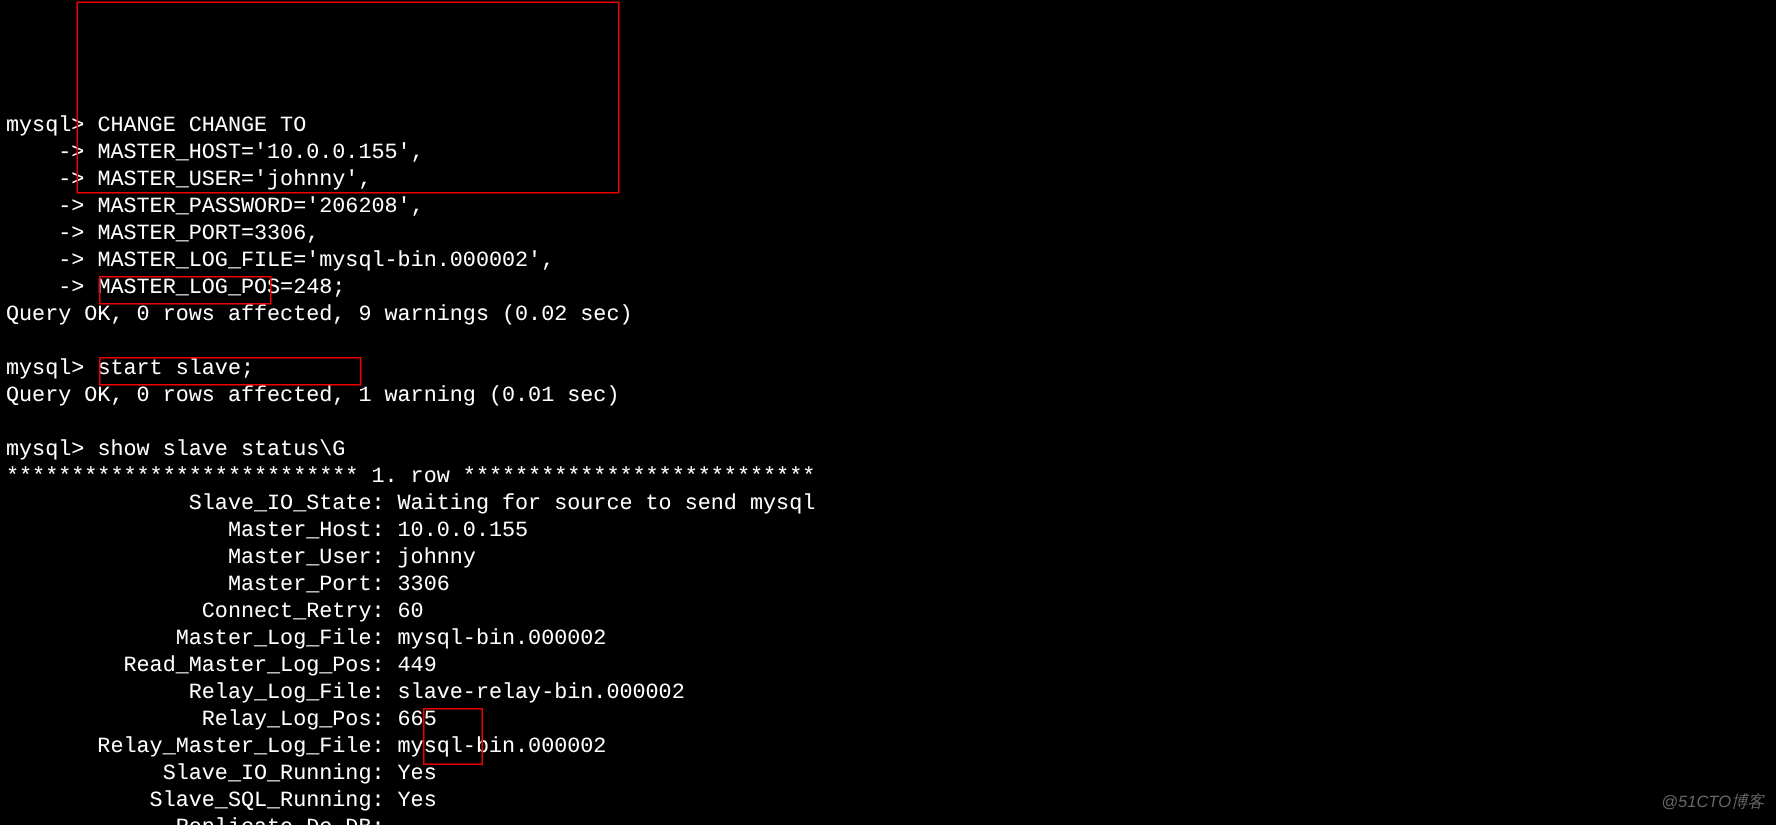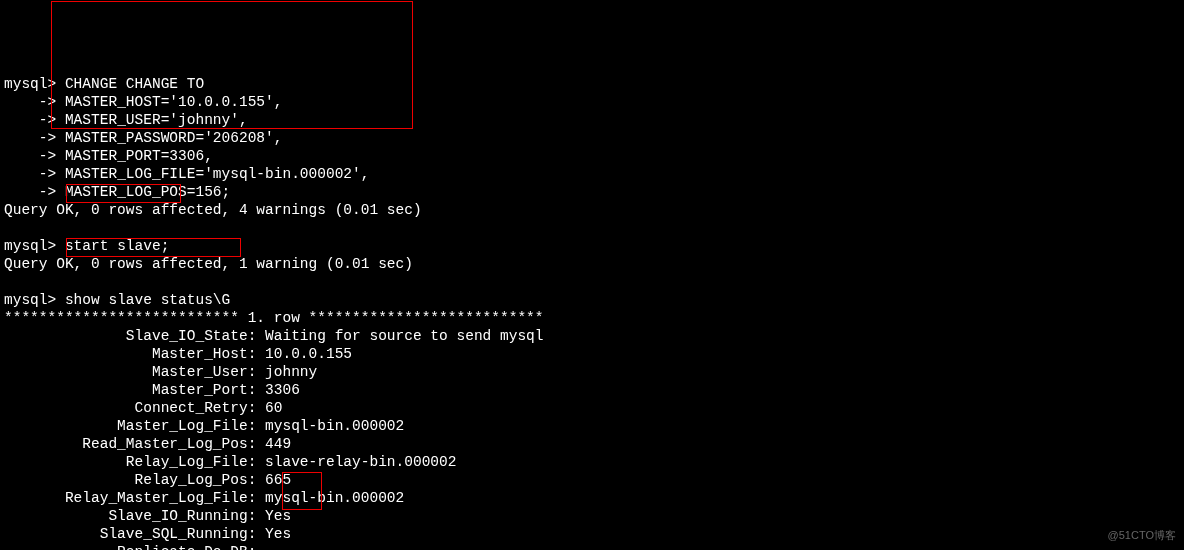--- a/index.html
+++ b/index.html
@@ -20,38 +20,39 @@
     position: absolute;
     pointer-events: none;
   }
   .watermark {
     position: absolute;
     right: 8px;
     bottom: 6px;
     color: #666;
     font-family: sans-serif;
     font-size: 11px;
+    font-style: italic;
   }
   .term {
     padding: 3px 4px 0 4px;
   }
 </style>
 </head>
 <body>
 
 
 
 <div class="term"><span>mysql&gt;</span><span> CHANGE CHANGE TO</span>
 <span>    -&gt;</span><span> MASTER_HOST='10.0.0.155',</span>
 <span>    -&gt;</span><span> MASTER_USER='johnny',</span>
 <span>    -&gt;</span><span> MASTER_PASSWORD='206208',</span>
 <span>    -&gt;</span><span> MASTER_PORT=3306,</span>
 <span>    -&gt;</span><span> MASTER_LOG_FILE='mysql-bin.000002',</span>
-<span>    -&gt;</span><span> MASTER_LOG_POS=156;</span>
-<span>Query OK, 0 rows affected, 4 warnings (0.01 sec)</span>
+<span>    -&gt;</span><span> MASTER_LOG_POS=248;</span>
+<span>Query OK, 0 rows affected, 9 warnings (0.02 sec)</span>
 
 <span>mysql&gt;</span><span> start slave;</span>
 <span>Query OK, 0 rows affected, 1 warning (0.01 sec)</span>
 
 <span>mysql&gt;</span><span> show slave status\G</span>
 <span>*************************** 1. row ***************************</span>
 <span>              Slave_IO_State:</span><span> Waiting for source to send mysql</span>
 <span>                 Master_Host:</span><span> 10.0.0.155</span>
 <span>                 Master_User:</span><span> johnny</span>
 <span>                 Master_Port:</span><span> 3306</span>

